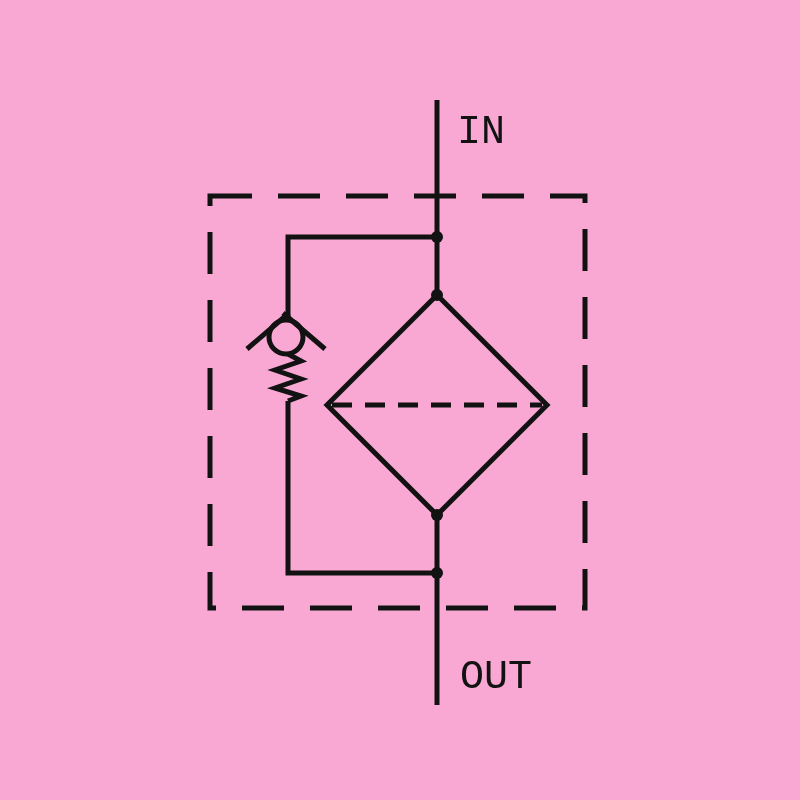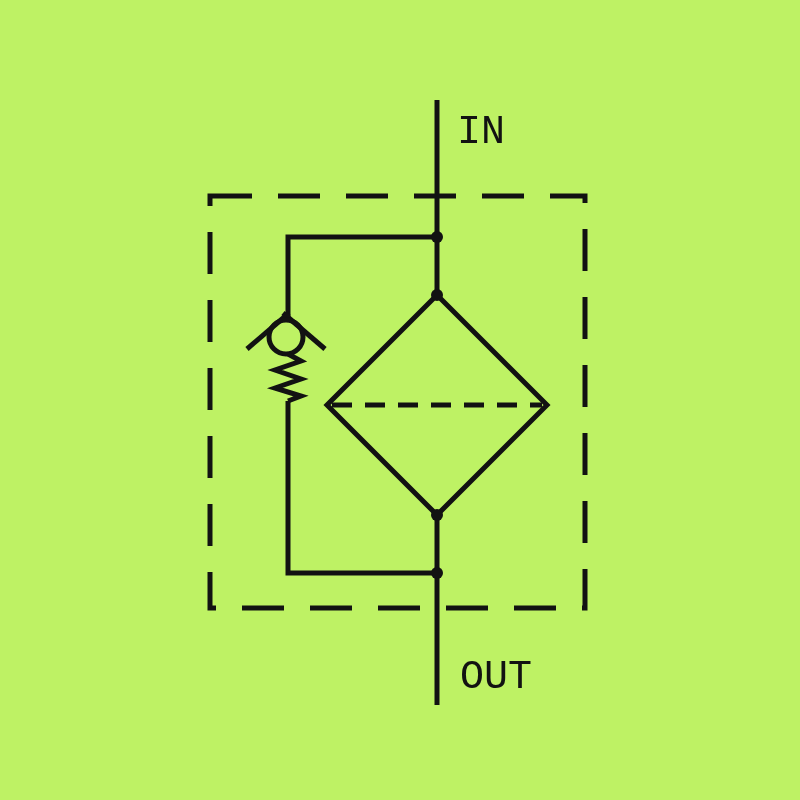--- a/index.html
+++ b/index.html
@@ -7,21 +7,21 @@
     padding: 0;
     background: #ffffff;
     width: 800px;
     height: 800px;
     overflow: hidden;
   }
   .canvas {
     position: relative;
     width: 800px;
     height: 800px;
-    background: #bef264;
+    background: #f9a8d4;
   }
   svg {
     display: block;
   }
   .stroke {
     stroke: #121212;
     stroke-width: 5;
     fill: none;
     stroke-linecap: butt;
     stroke-linejoin: miter;

